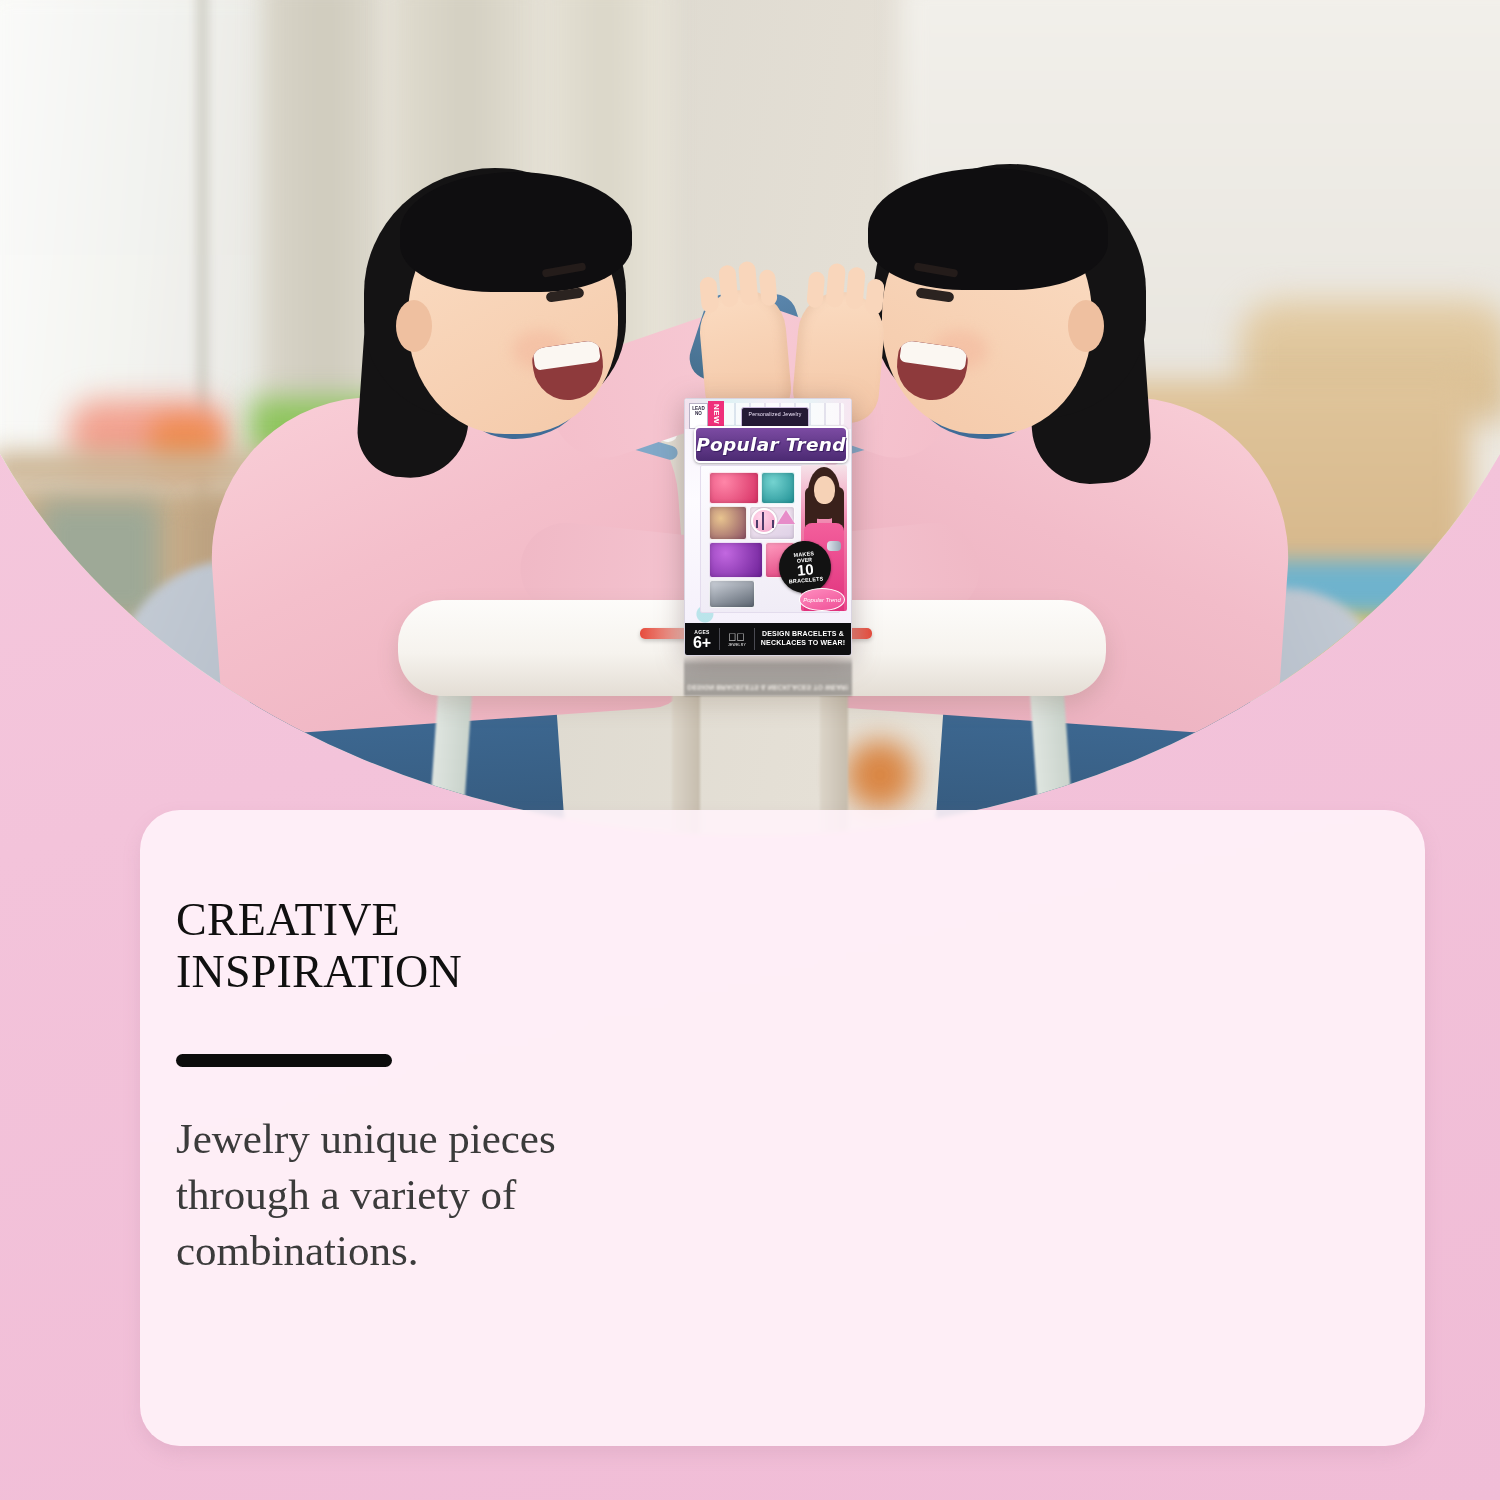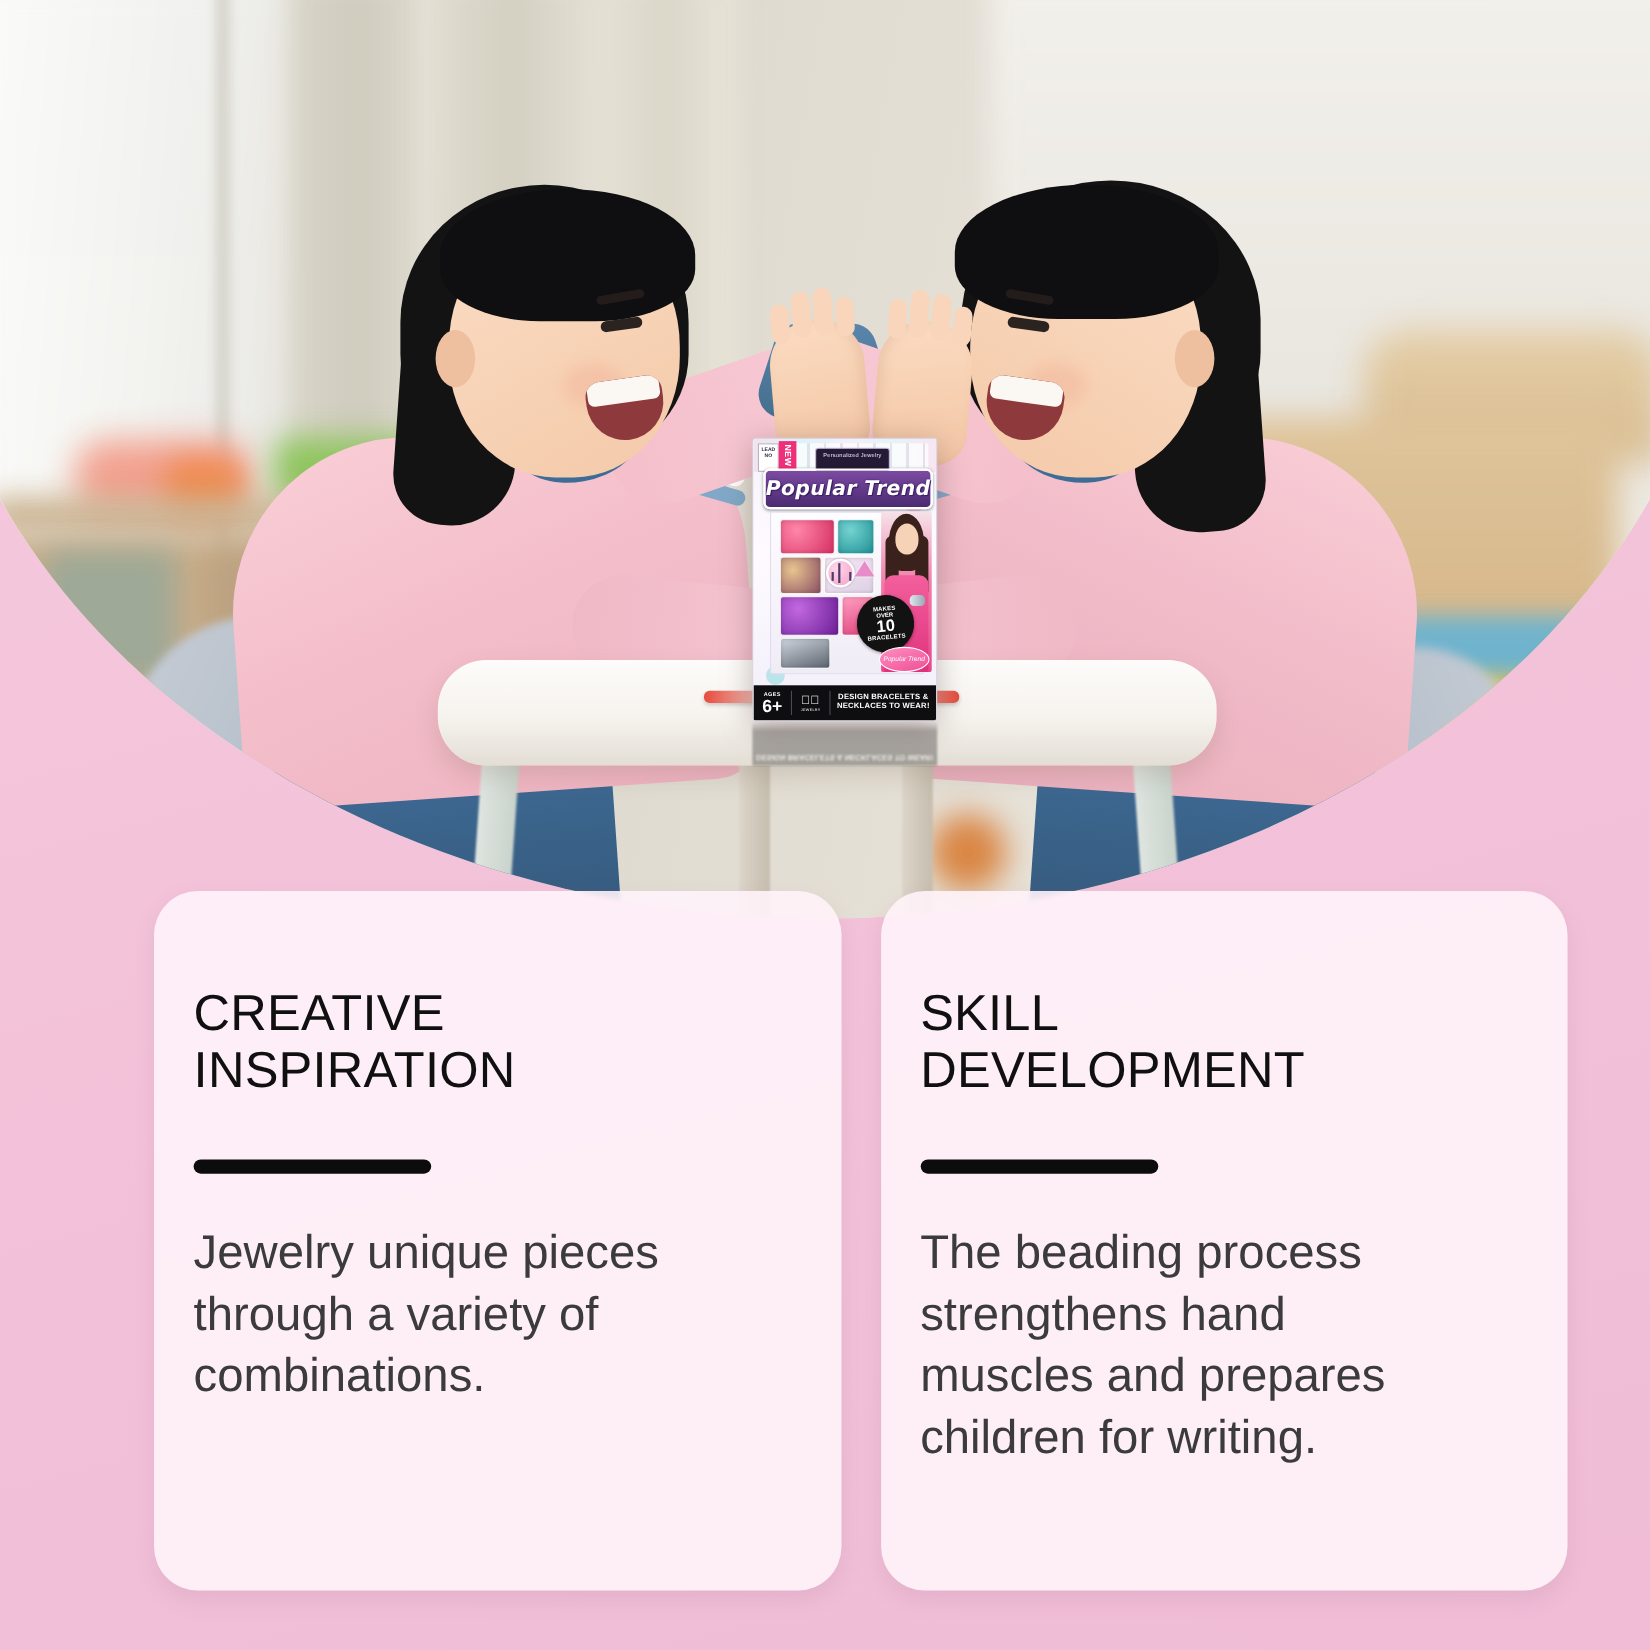--- a/index.html
+++ b/index.html
@@ -250,21 +250,21 @@
   .box-refl{position:absolute;left:684px;top:656px;width:168px;height:40px;
     transform:scaleY(-1);opacity:.30;filter:blur(1.2px);
     background:linear-gradient(180deg,#0e0e10 0%,#0e0e10 78%,rgba(14,14,16,0) 100%);overflow:hidden;}
   .refl-txt{position:absolute;left:0;top:0;width:100%;text-align:center;color:#fff;
     font-size:7px;font-weight:bold;line-height:8.6px;padding-top:5px;}
   .marker{position:absolute;left:640px;top:628px;width:232px;height:11px;border-radius:5px;
     background:linear-gradient(90deg,#e64b3c,#f3f0ec 30%,#f3f0ec 70%,#e64b3c);
     box-shadow:0 2px 4px rgba(0,0,0,.2);}
 
   
-  .cards{position:absolute;left:140px;top:810px;width:1285px;height:636px;display:flex;gap:36px;}
+  .cards{position:absolute;left:140px;top:810px;width:1285px;height:636px;display:flex;gap:36px;font-family:Liberation Serif, serif;}
   .card{flex:1;border-radius:40px;padding:84px 0 0 36px;box-sizing:border-box;
     background:rgba(255,243,249,.90);
     box-shadow:0 8px 18px rgba(170,120,150,.18);
     -webkit-backdrop-filter:blur(2px);backdrop-filter:blur(2px);}
   .card-title{font-size:46px;line-height:52px;font-weight:400;color:#101010;
     letter-spacing:.2px;margin:0;white-space:pre-line;}
   .card-rule{width:216px;height:13px;border-radius:7px;background:#0c0c0c;margin:56px 0 44px 0;}
   .card-body{font-size:43px;line-height:56px;color:#3b3b3b;font-weight:300;
     margin:0;max-width:460px;}
   .card-right .card-body{max-width:470px;}
@@ -441,22 +441,16 @@
 
   <div class="cards">
 
     <div class="card card-left">
       <h2 class="card-title">CREATIVE
 INSPIRATION</h2>
       <div class="card-rule"></div>
       <p class="card-body">Jewelry unique pieces through a variety of combinations.</p>
     </div>
 
-    <div class="card card-right">
-      <h2 class="card-title">SKILL
-DEVELOPMENT</h2>
-      <div class="card-rule"></div>
-      <p class="card-body">The beading process strengthens hand muscles and prepares children for writing.</p>
-    </div>
 
   </div>
 
 </div>
 
 </body></html>

